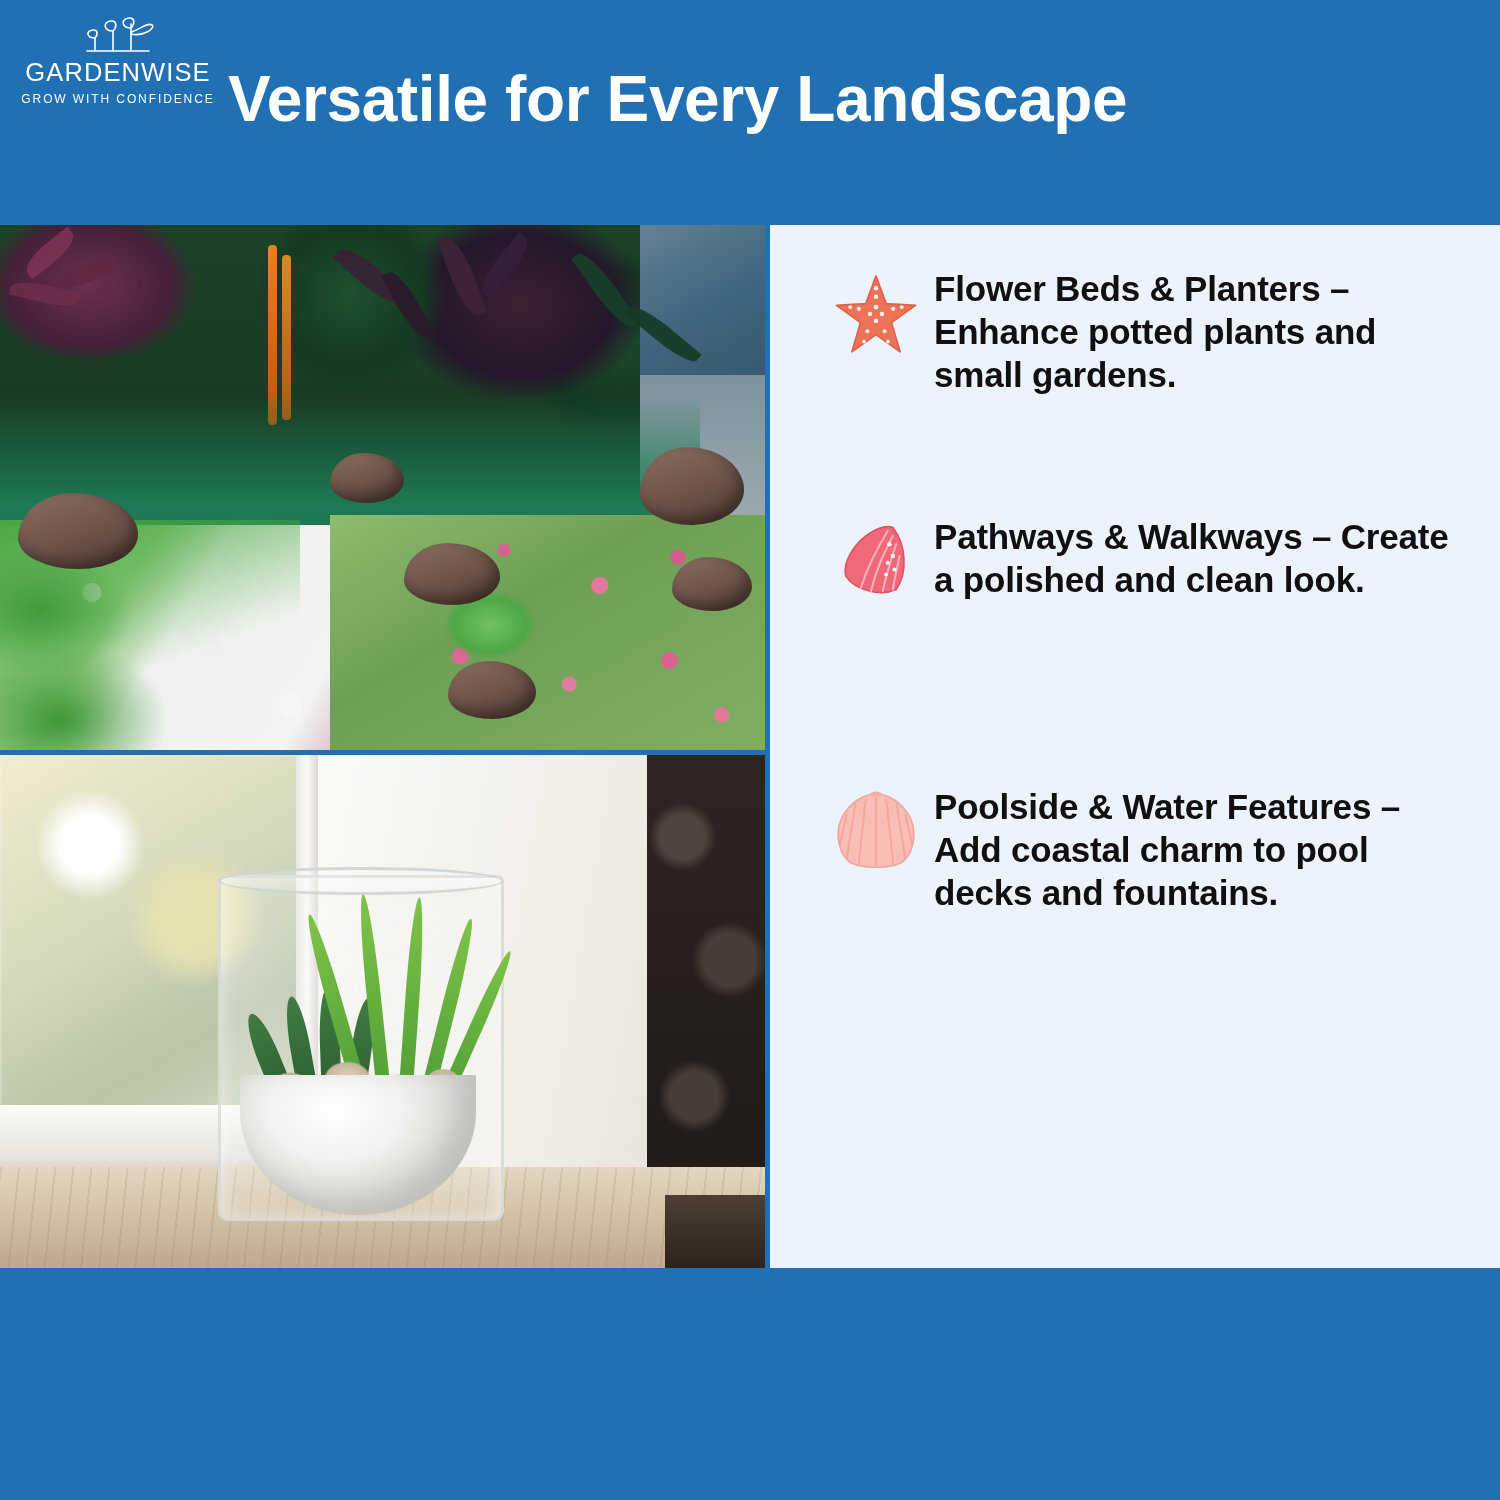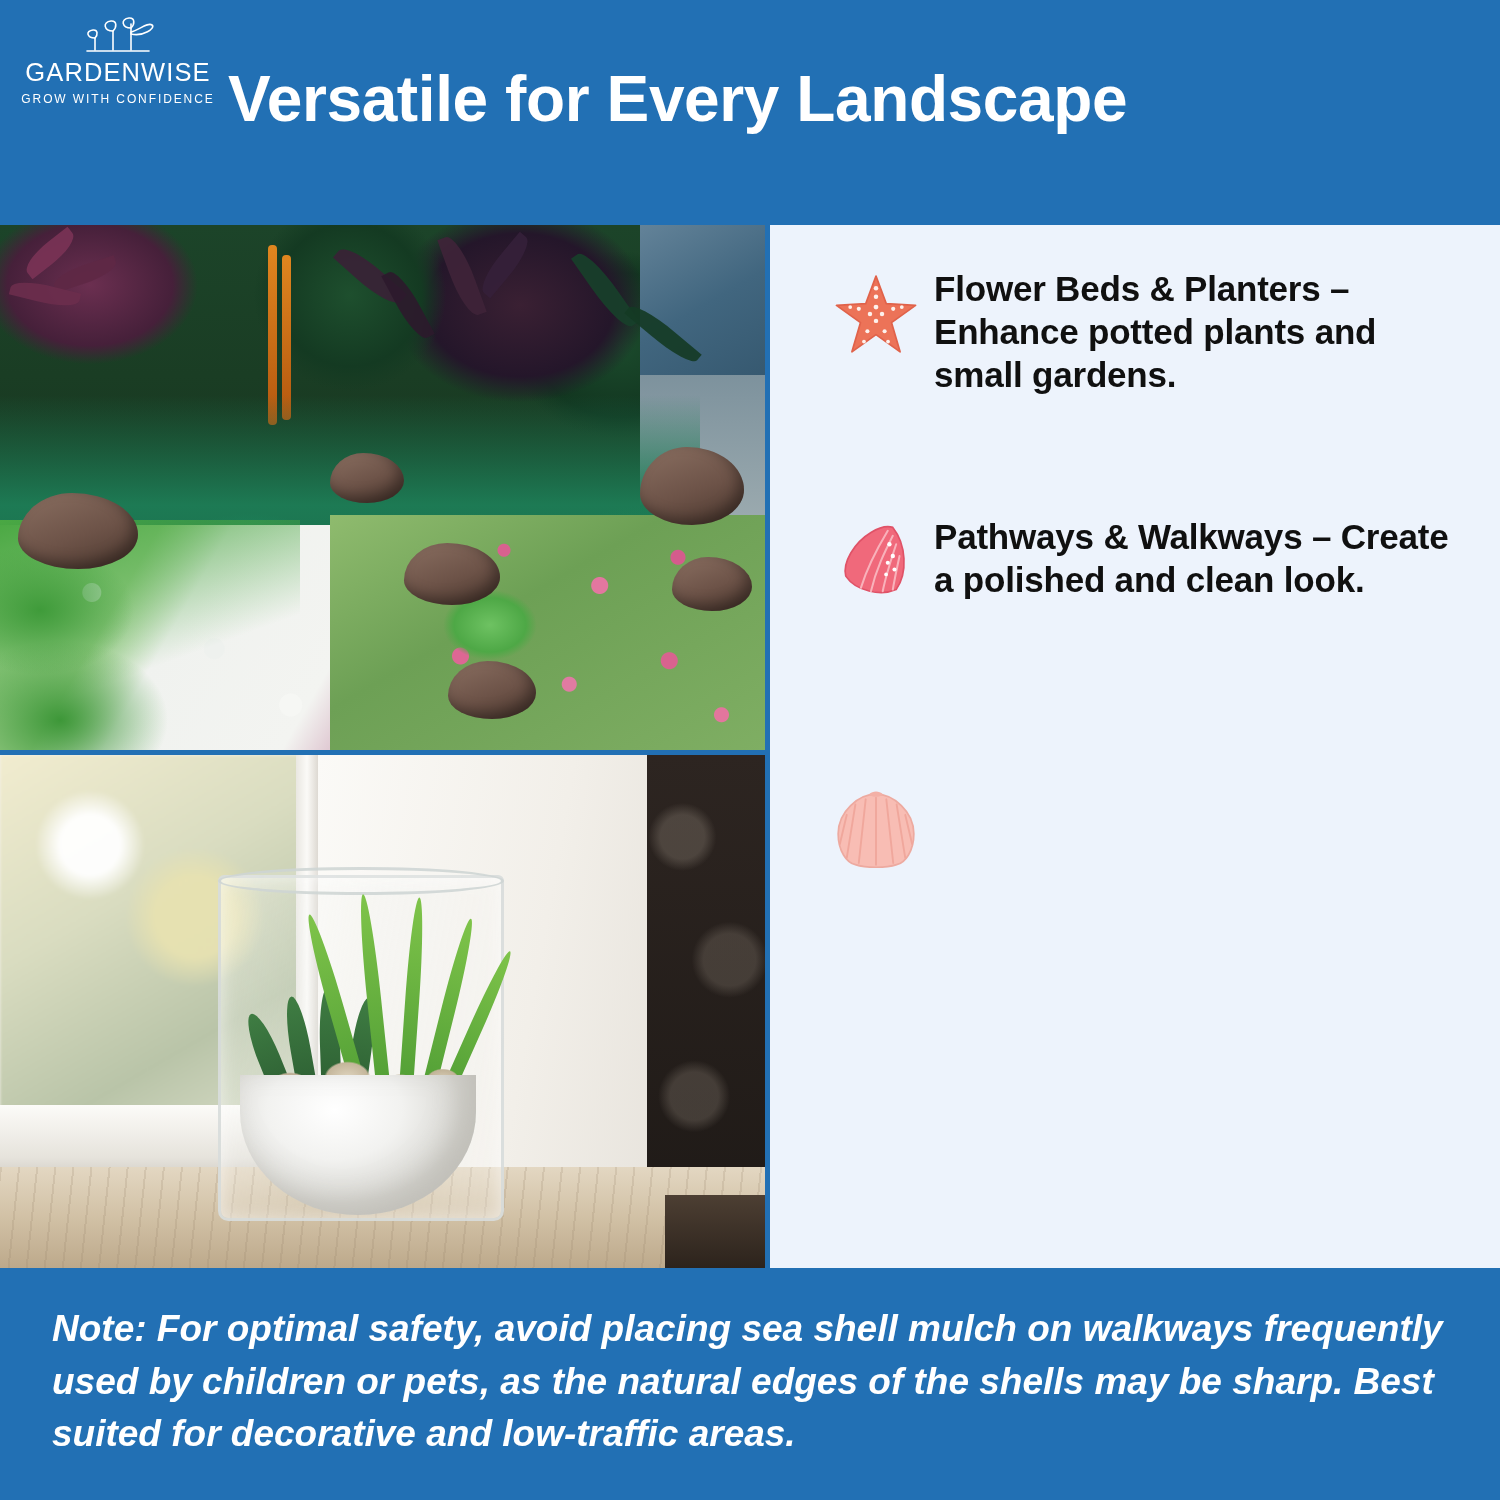--- a/index.html
+++ b/index.html
@@ -470,23 +470,21 @@
               <path d="M38 12 L30 86"></path>
               <path d="M26 18 L16 80"></path>
               <path d="M16 30 L8 64"></path>
               <path d="M62 12 L70 86"></path>
               <path d="M74 18 L84 80"></path>
               <path d="M84 30 L92 64"></path>
             </g>
             <path d="M42 6 C46 2 54 2 58 6 C54 10 46 10 42 6 Z" fill="#f3b0a6"></path>
           </svg>
         </div>
+        <div class="bullet-text">Poolside &amp; Water Features – Add coastal charm to pool decks and fountains.</div>
       </div>
 
 
     </div>
   </div>
 
-  <div class="footer">
-    <div class="note">Note: For optimal safety, avoid placing sea shell mulch on walkways frequently used by children or pets, as the natural edges of the shells may be sharp. Best suited for decorative and low-traffic areas.</div>
-  </div>
 
 </div>
 
 </body></html>

